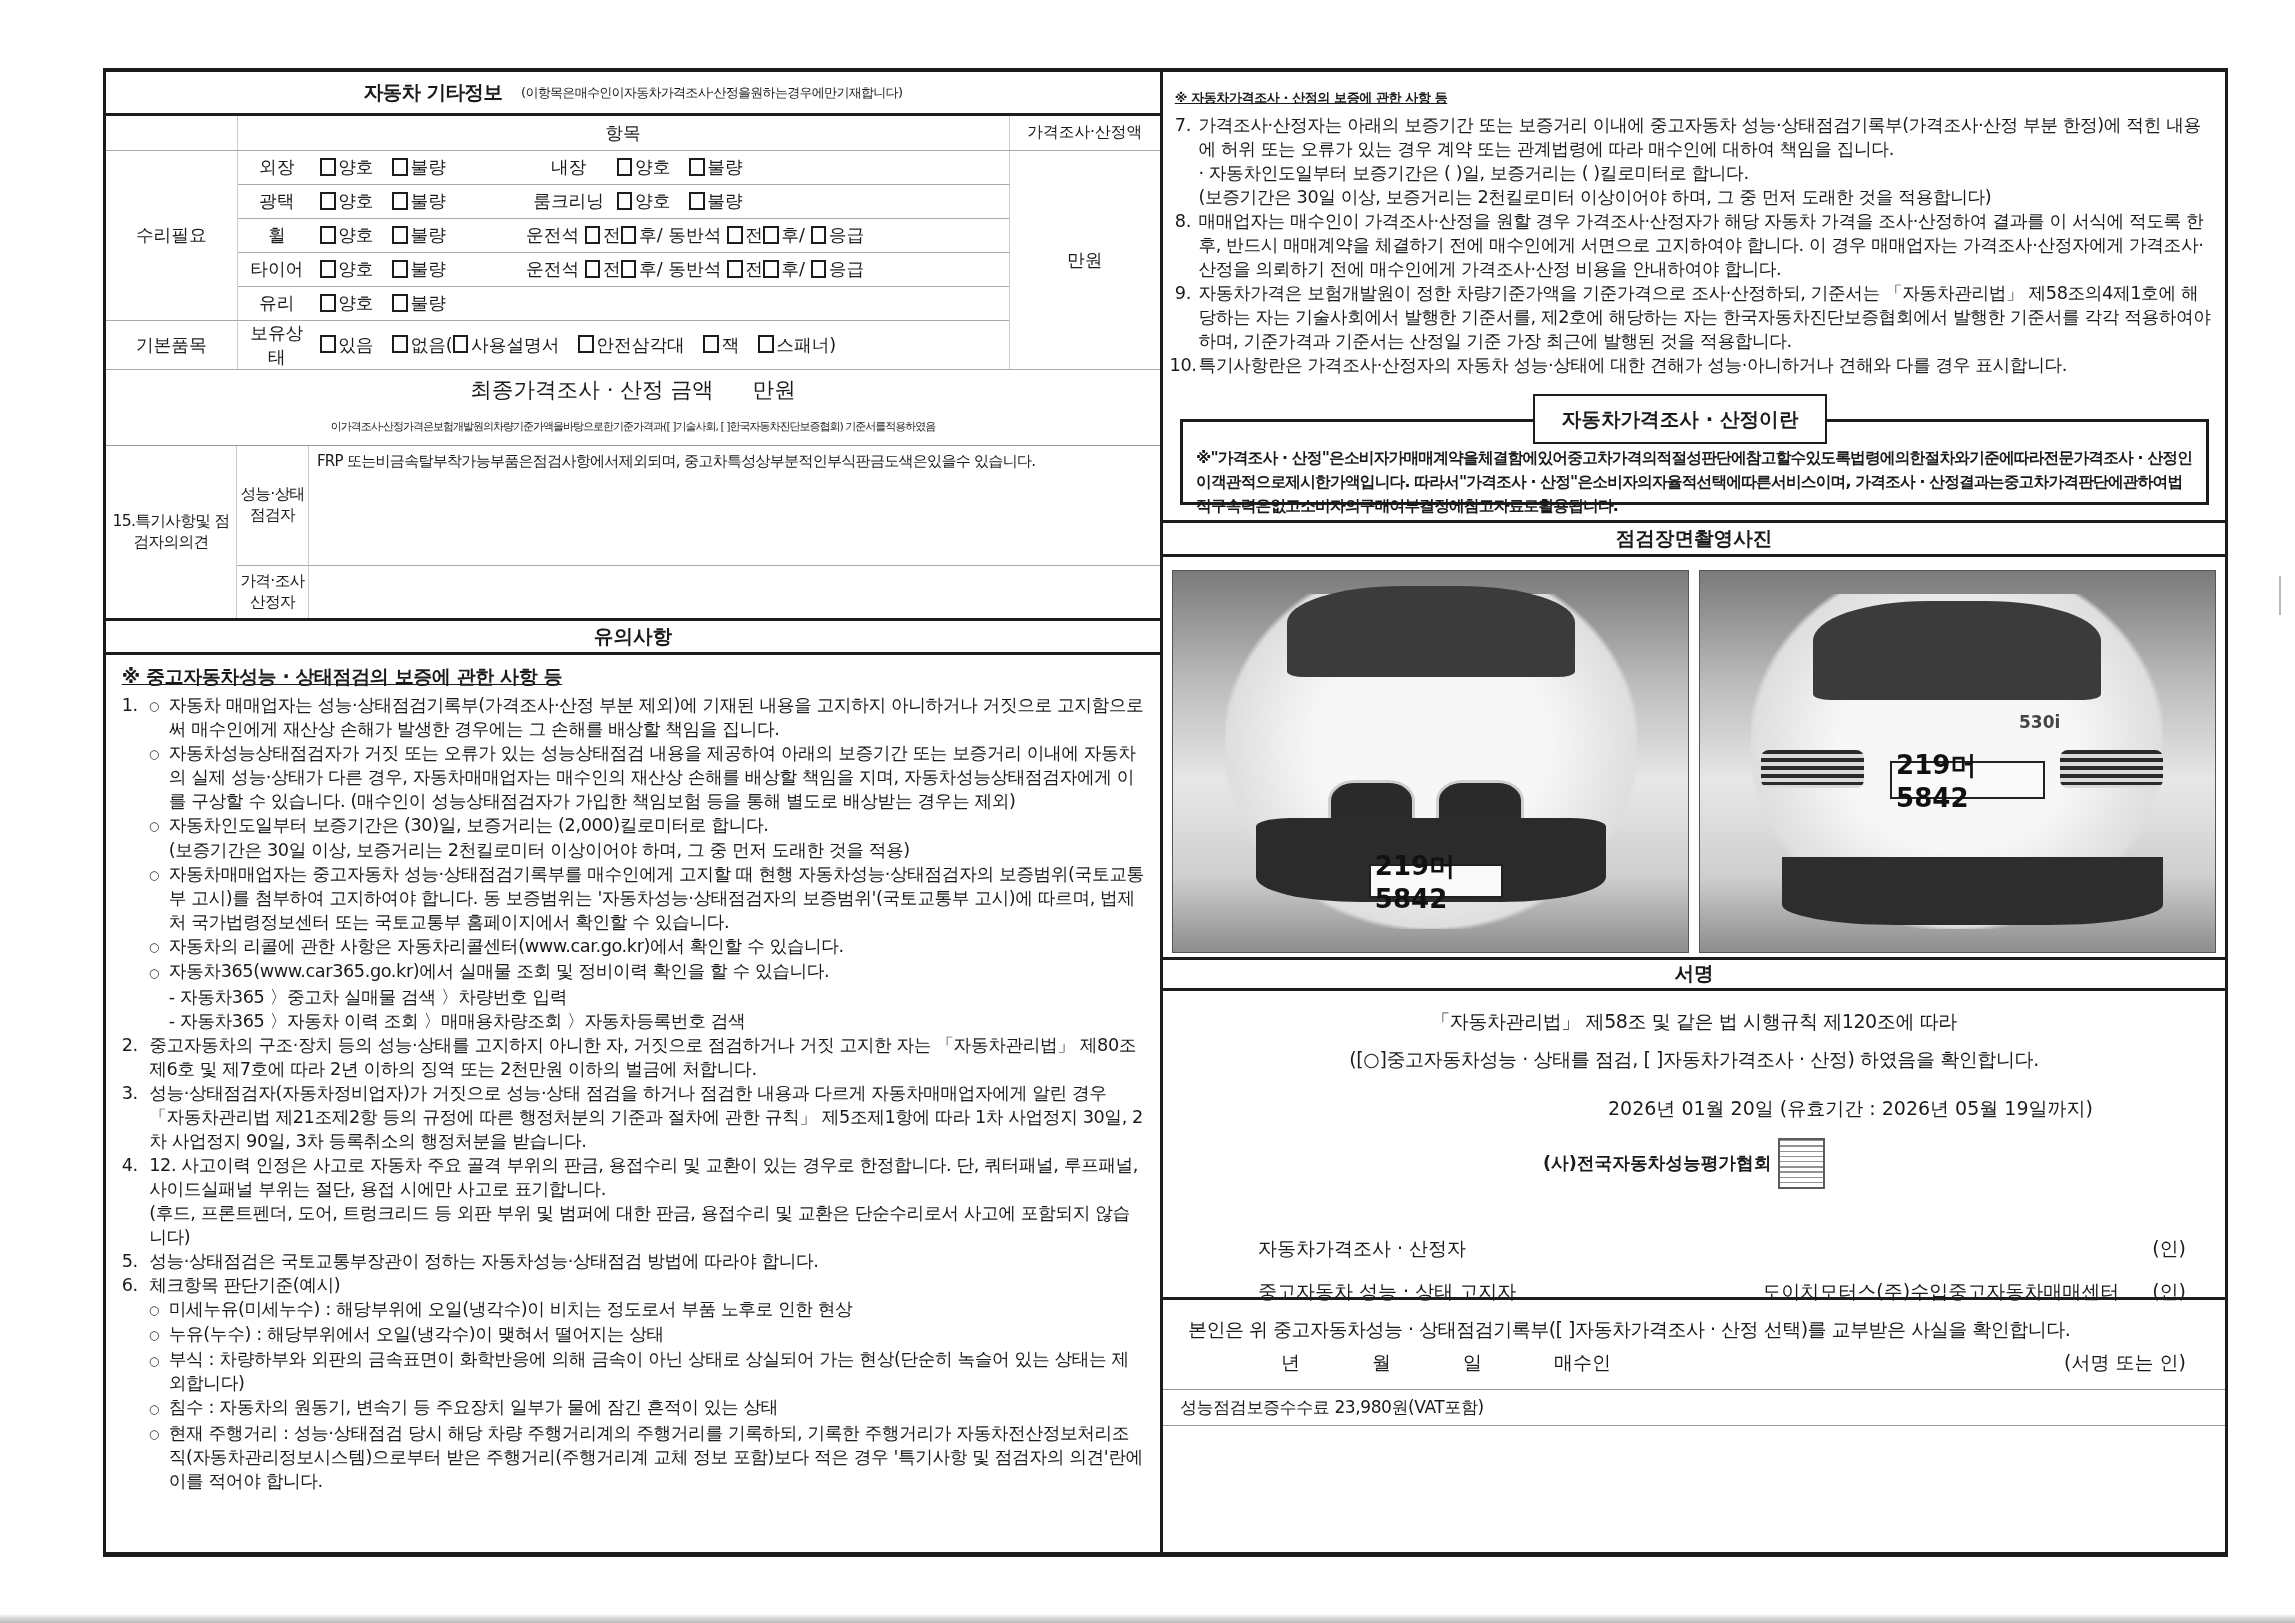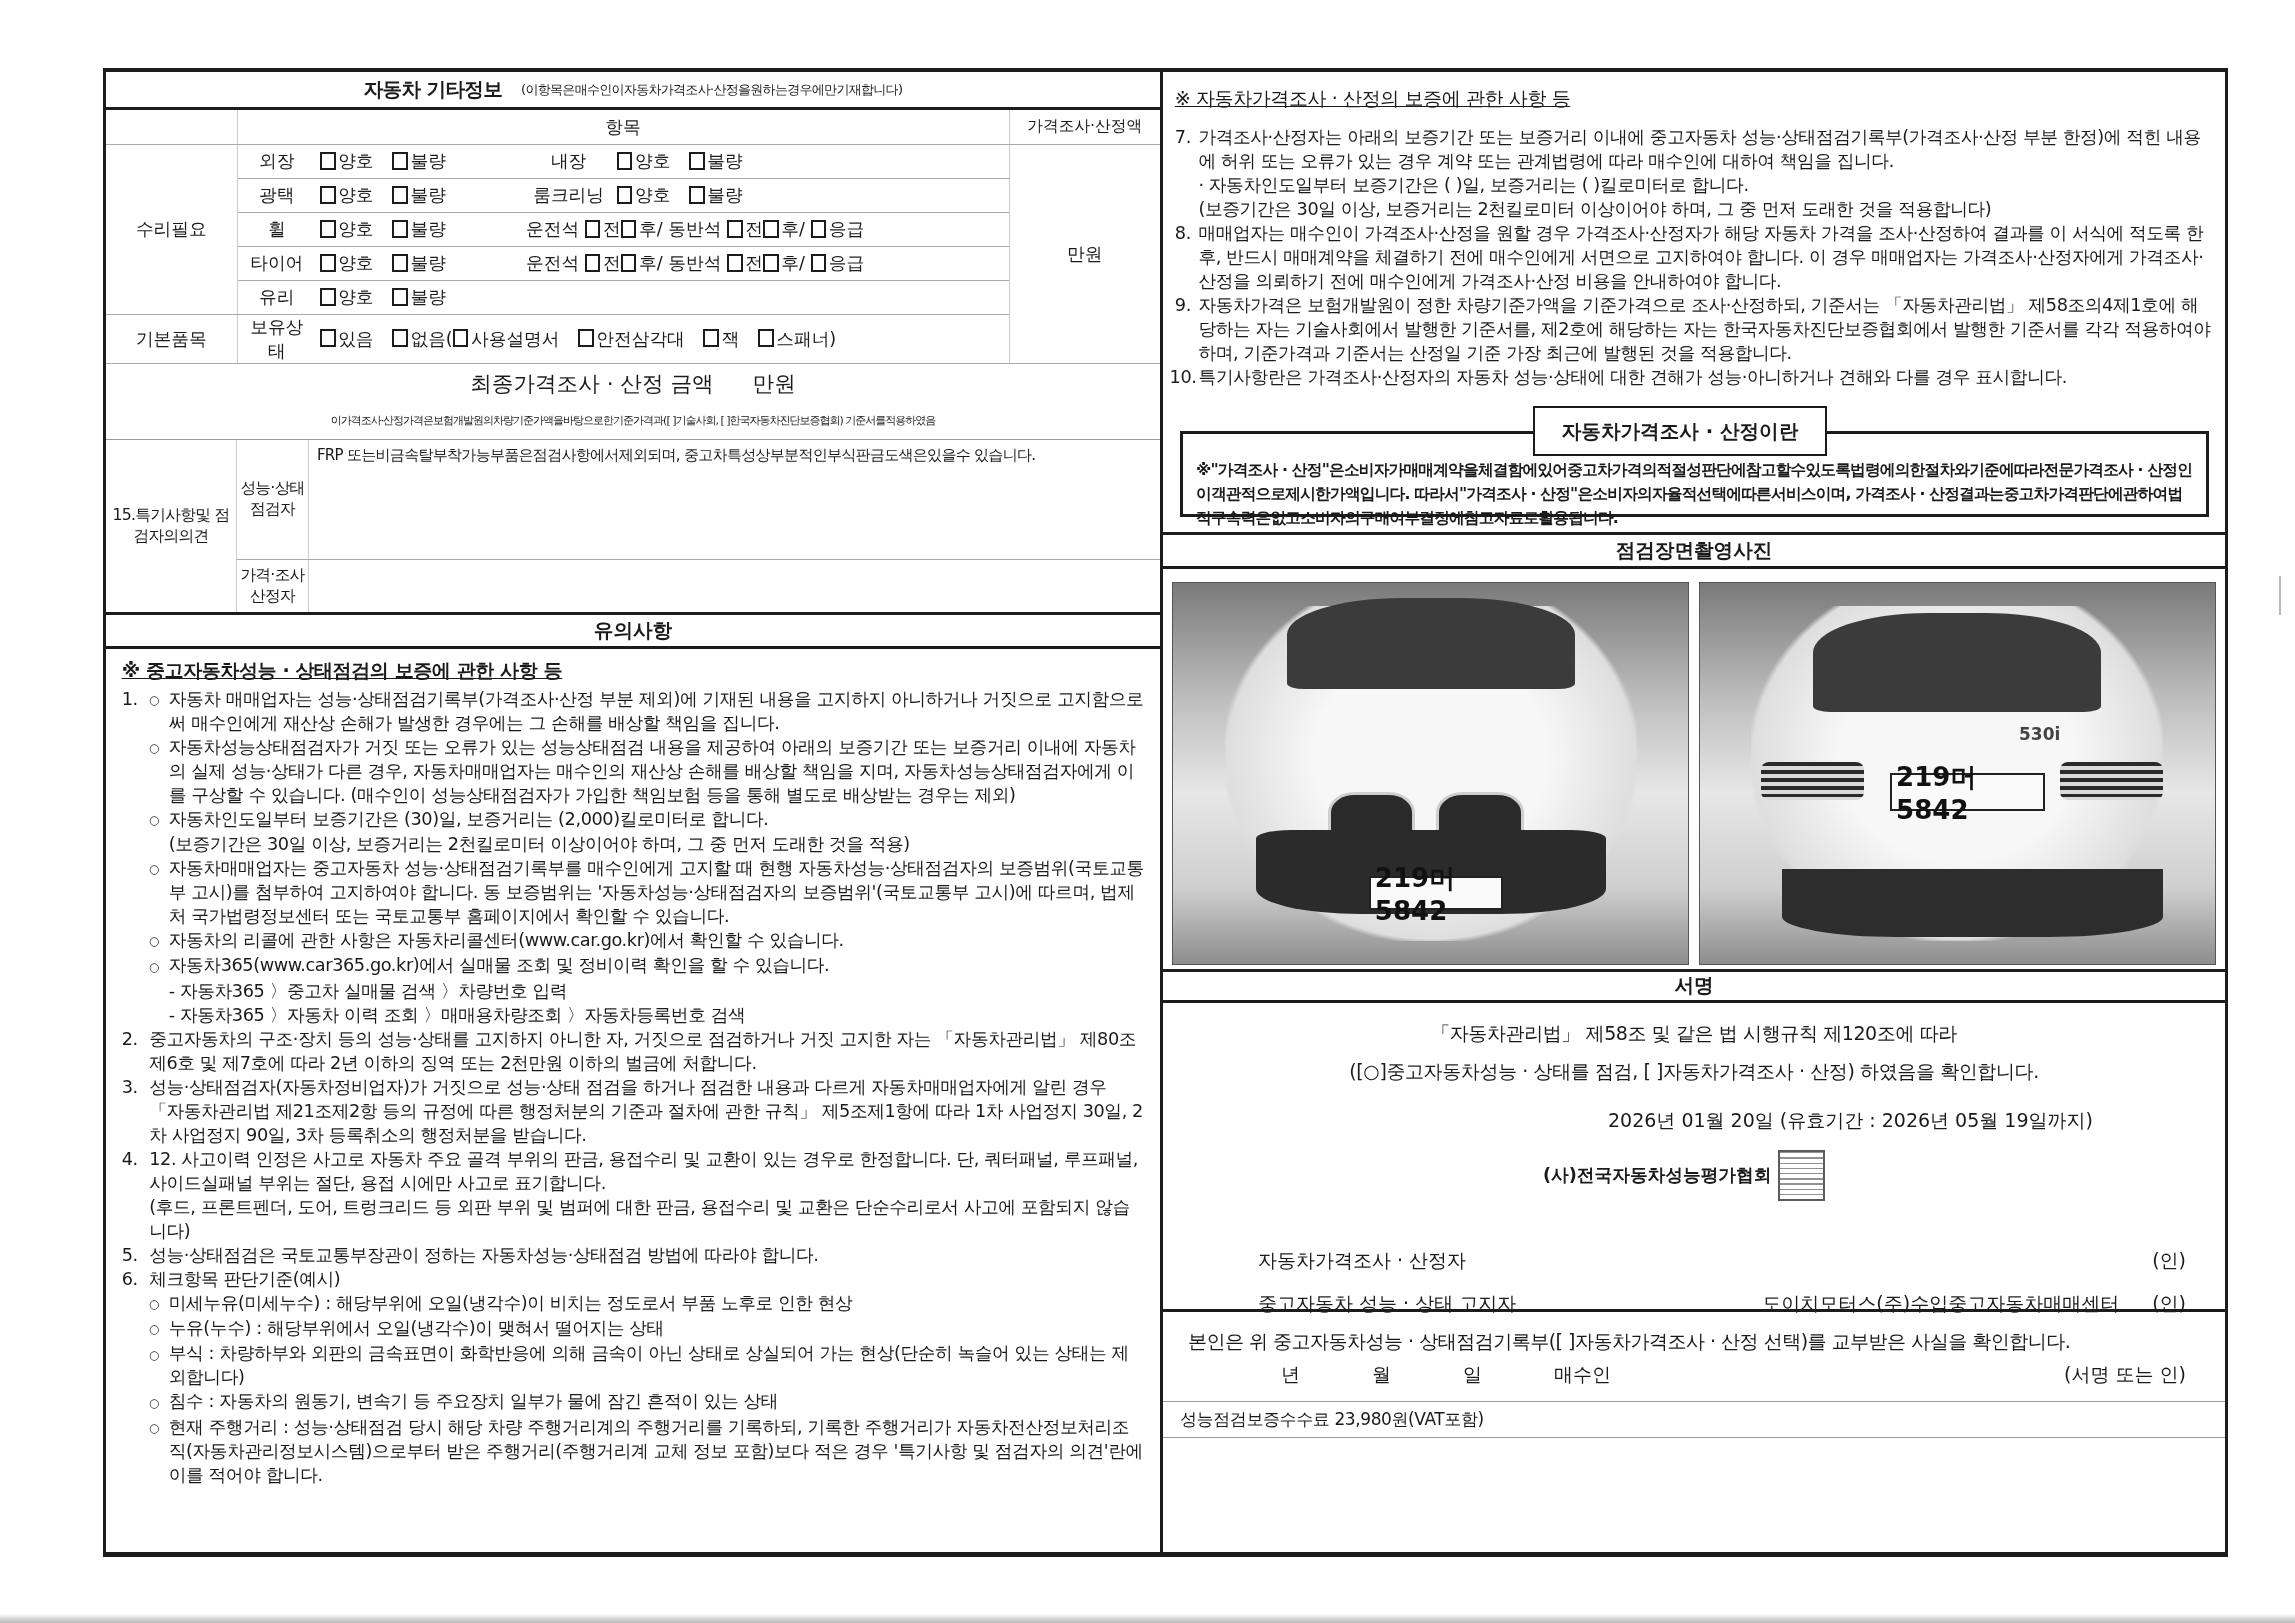--- a/index.html
+++ b/index.html
@@ -3,21 +3,21 @@
 <meta charset="utf-8">
 <style>
 *{box-sizing:border-box;margin:0;padding:0}
 html,body{width:2295px;height:1623px;background:#fff;overflow:hidden}
 body{font-family:"DejaVu Sans","Liberation Sans",sans-serif;color:#1a1a1a;position:relative}
 .page{position:absolute;left:103px;top:68px;width:2125px;height:1489px;border:3.9px solid #1c1c1c;border-top-width:4.6px;border-bottom-width:5.2px;display:flex}
 .col-left{width:1057px;border-right:3.3px solid #1c1c1c;position:relative;height:100%}
 .col-right{flex:1;position:relative;height:100%}
 .thick{border-bottom:3.3px solid #1c1c1c}
 .thin{border-bottom:1.3px solid #9a9a9a}
-.title-row{height:38px;display:flex;align-items:center;justify-content:center;gap:19px}
+.title-row{height:44px;display:flex;align-items:center;justify-content:center;gap:19px}
 .title-main{font-size:19.6px;font-weight:bold;letter-spacing:-0.7px}
 .title-sub{font-size:13px;letter-spacing:-0.7px}
 table.etc{width:100%;border-collapse:collapse;font-size:17.7px}
 table.etc td{border-bottom:1.3px solid #aaa;height:34px;vertical-align:middle;padding:0 3.9px}
 .cat{width:131px;text-align:center;border-right:1.3px solid #ccc}
 .item{width:79px;text-align:center}
 .price-col{width:151px;text-align:center;border-left:1.3px solid #ccc}
 .cb{display:inline-block;width:15.7px;height:17.7px;border:2px solid #1c1c1c;vertical-align:-2.6px;margin-right:2.6px}
 .opt{margin-right:13px;white-space:nowrap}
 .final-row{height:39px;display:flex;align-items:center;justify-content:center;font-size:21.6px;gap:39px}
@@ -30,21 +30,21 @@
 .special-sub{width:72px;display:flex;align-items:center;justify-content:center;text-align:center;font-size:15.7px;border-right:1.3px solid #ccc;letter-spacing:-0.7px}
 .special-text{flex:1;font-size:15px;padding:6.5px 7.9px;line-height:19.6px;letter-spacing:-0.7px}
 .sec-head{height:34px;display:flex;align-items:center;justify-content:center;font-size:19.6px;font-weight:bold}
 .notice{padding:9.2px 15.7px;font-size:17.7px;line-height:24px;letter-spacing:-0.4px}
 .notice h3{font-size:19px;font-weight:bold;text-decoration:underline;margin-bottom:5.2px}
 .nline{display:flex}
 .nnum{width:27.5px;flex:none}
 .nbul{width:19.6px;flex:none;font-size:11.8px;padding-top:1.3px}
 .ntext{flex:1}
 .right-notice{padding:14.4px 11.8px 5.2px 11.8px;font-size:17.7px;line-height:24px;letter-spacing:-0.4px}
-.right-notice h3{font-size:19px;font-weight:normal;text-decoration:underline;margin-bottom:15px}
+.right-notice h3{font-size:13px;font-weight:bold;text-decoration:underline;margin-bottom:3px}
 .rline{display:flex}
 .rnum{width:23.6px;flex:none}
 .rtext{flex:1}
 .def-wrap{position:relative;margin:11.8px 6.5px 0 17px;height:111px}
 .def-box{position:absolute;left:0;right:9.2px;top:25px;bottom:0;border:3.3px solid #1c1c1c;border-top-width:3.9px;padding:23.6px 13px 0 13px;font-size:15.7px;line-height:24px;letter-spacing:-0.8px;font-weight:bold}
 .def-title{position:absolute;left:353px;top:0;width:294px;height:50px;border:2.6px solid #1c1c1c;background:#fff;display:flex;align-items:center;justify-content:center;font-size:19.6px;font-weight:bold;z-index:2}
 .photo-head{height:37px;display:flex;align-items:center;justify-content:center;font-size:19.6px;font-weight:bold;border-top:3.3px solid #1c1c1c;border-bottom:3.3px solid #1c1c1c;margin-top:14.4px}
 .photos{display:flex;gap:9.2px;padding:13px 9.2px 0 9.2px;height:400px}
 .photo{flex:1;height:383px;background:linear-gradient(#7a7a7a,#bdbdbd 30%,#e7e7e7 55%,#cfcfcf 80%,#8d8d8d);position:relative;overflow:hidden;border:0.7px solid #555}
 .car{position:absolute;left:10%;right:10%;top:6%;bottom:6%;background:radial-gradient(ellipse at 50% 45%,#f7f7f7 40%,#dedede 70%,transparent 72%)}

